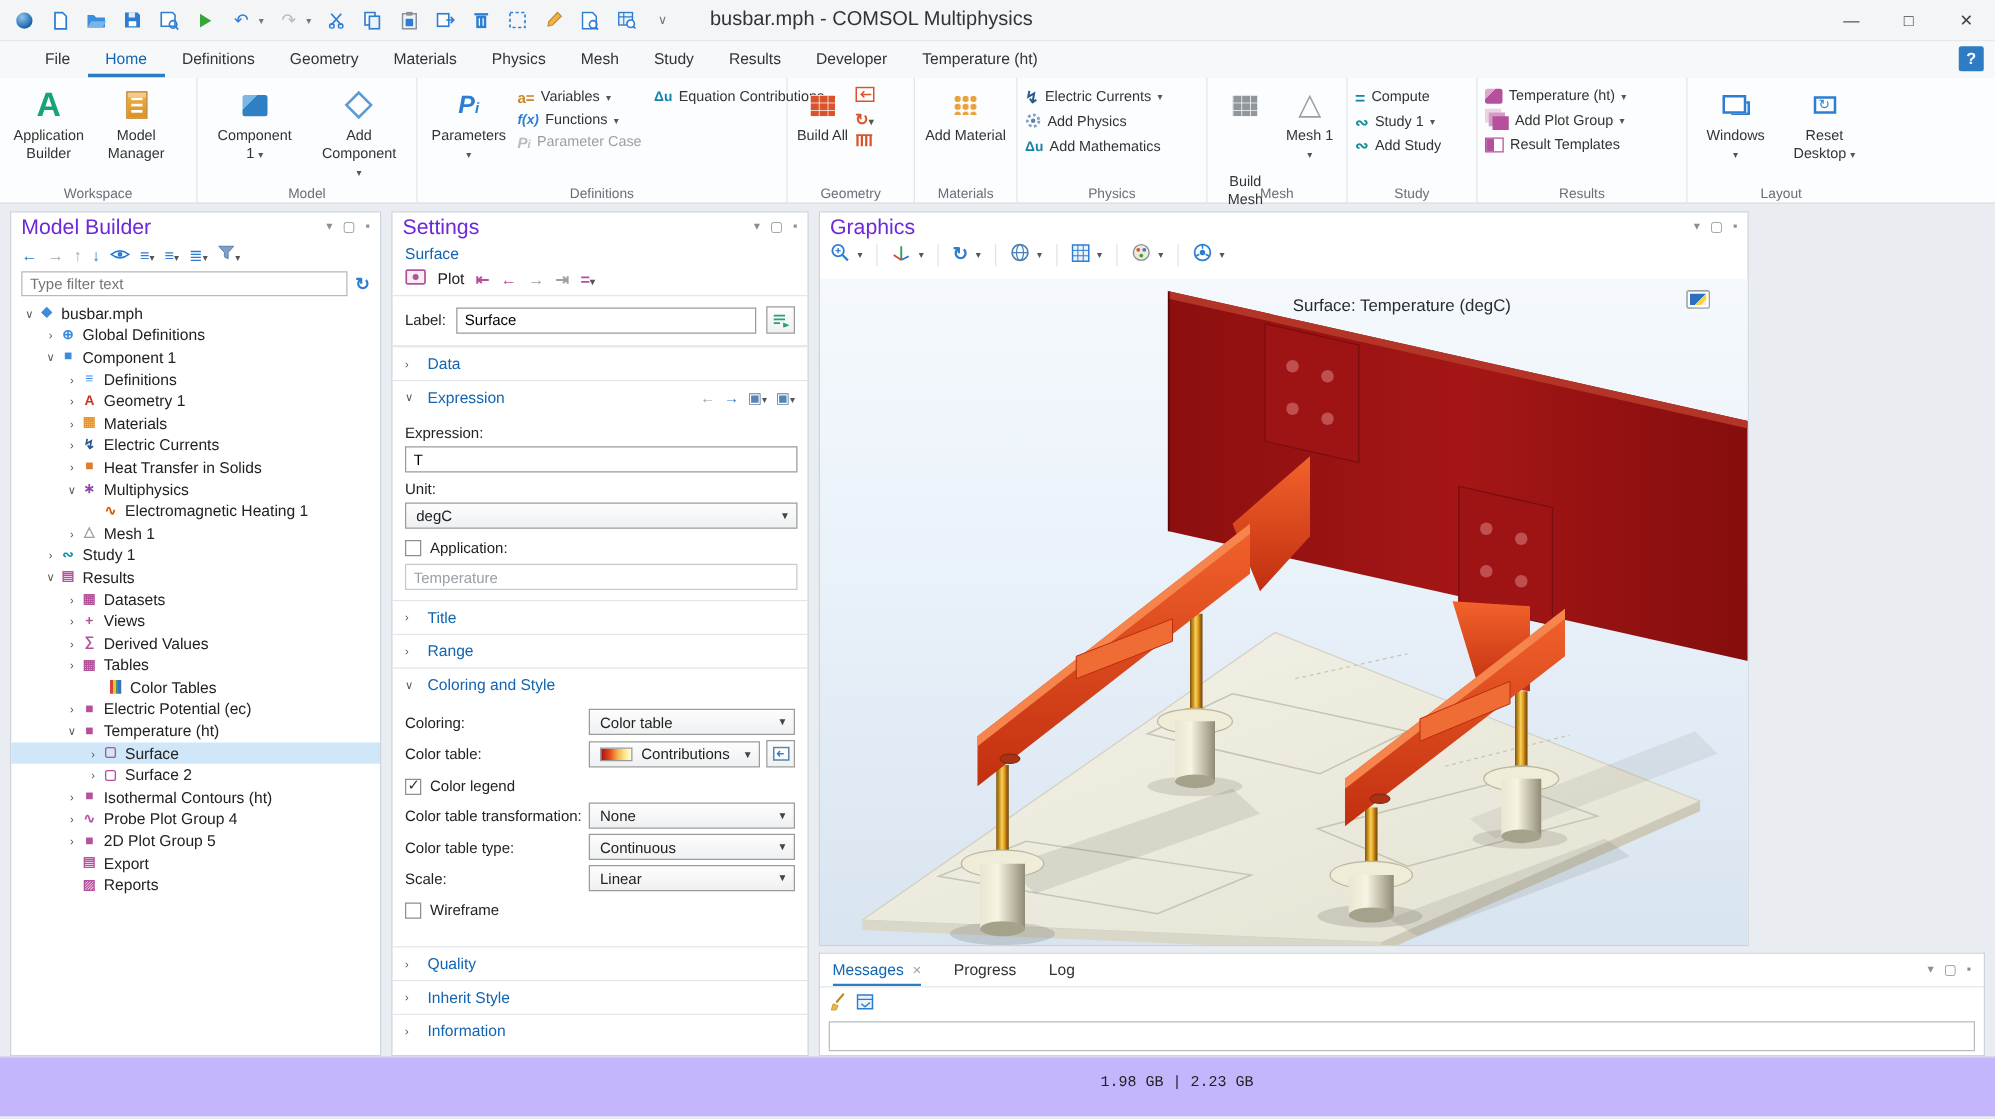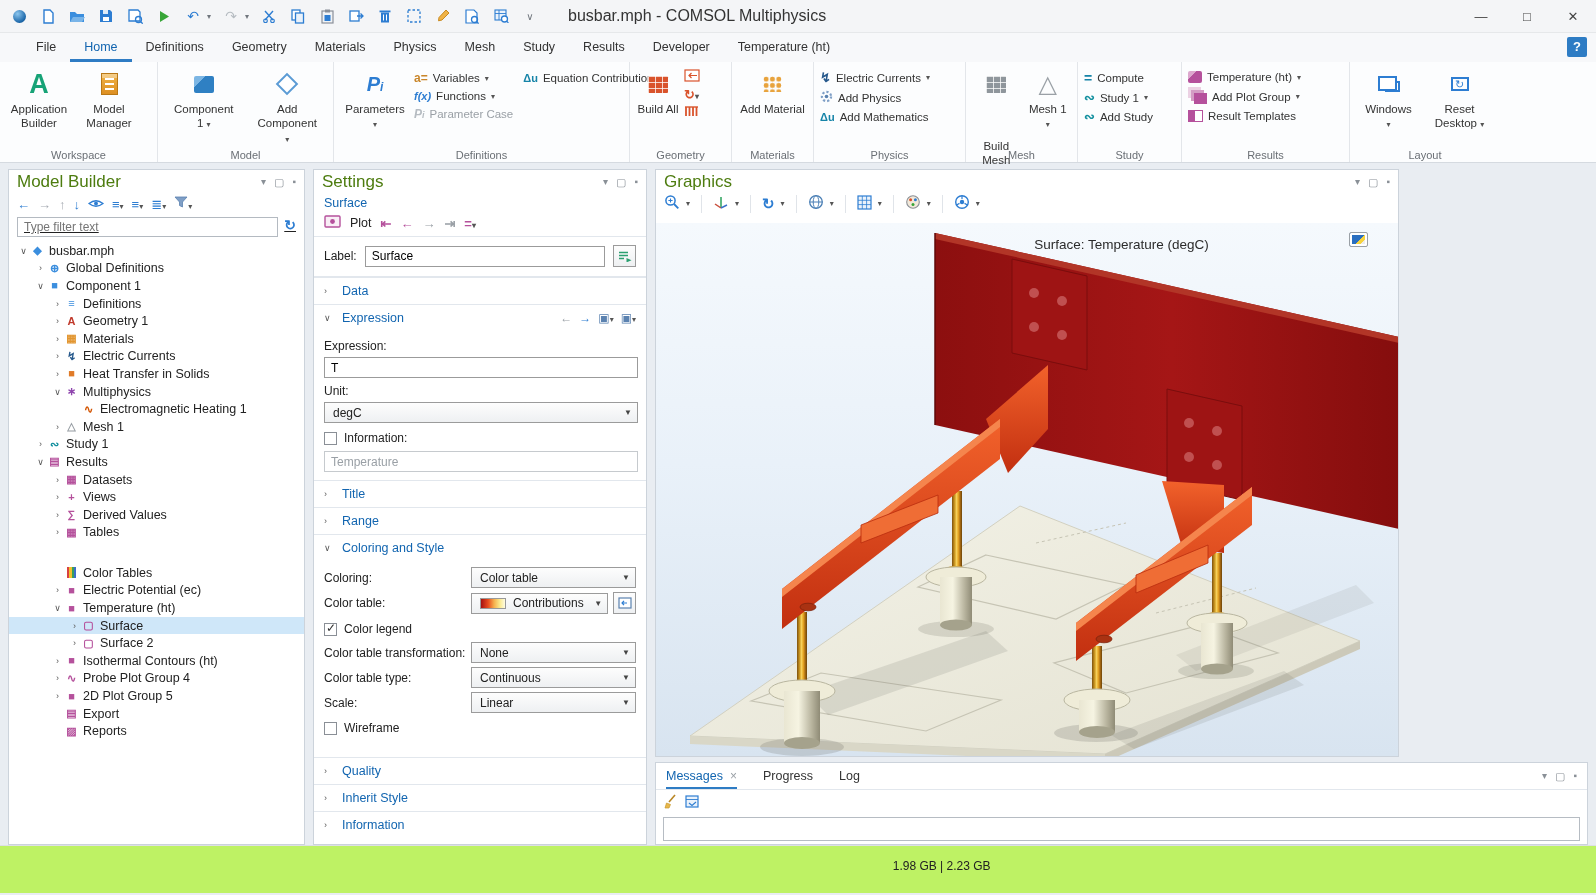--- a/index.html
+++ b/index.html
@@ -51,29 +51,29 @@
   .dots-ic { width:19px; height:16px; background:radial-gradient(circle 2.4px, #e8a33d 2.3px, transparent 2.8px) 0 0/6.3px 6.3px; }
   .stack-ic { width:13px; height:11px; background:#b5519c; box-shadow:-3px -3px 0 #d39cc4, -6px -6px 0 #ecd2e4; margin:8px 0 0 8px; }
   .tmpl-ic { width:15px; height:12px; border:1.5px solid #b5519c; background:linear-gradient(90deg,#b5519c 0 45%, #fff 45%); }
   .winwin { position:relative; width:15px; height:11px; border:2px solid #2d7dd2; background:#fff; margin-left:7px; margin-top:5px; }
   .winwin::before { content:""; position:absolute; left:-9px; top:-7px; width:15px; height:11px; border:2px solid #2d7dd2; background:#fff; }
   .resetwin { width:18px; height:14px; border:2px solid #2d7dd2; color:#2d7dd2; font-size:11px; line-height:10px; text-align:center; }
 
   
   .panel { position:absolute; background:#fff; border:1px solid #ccd3db; }
   .phead { display:flex; align-items:center; padding:2px 8px 0 8px; }
-  .ptitle { font-size:17px; color:#4d7c0f; }
+  .ptitle { font-size:17px; color:#6d28d9; }
   .pctrl { margin-left:auto; display:flex; gap:8px; color:#8a9097; font-size:10px; align-items:center; }
   .pctrl span { line-height:1; }
 
   
   .mb-toolbar { display:flex; align-items:center; gap:8px; padding:4px 8px 2px 8px; font-size:13px; }
   .mb-toolbar .t { color:#2d7dd2; }
   .mb-toolbar .g { color:#a6abb2; }
-  .filter-row { display:flex; gap:6px; padding:3px 8px;text-decoration:underline; }
+  .filter-row { display:flex; align-items:center; gap:6px; padding:3px 8px; }
   .filter-input { flex:1; height:20px; border:1px solid #b4bac1; padding:0 6px; font-size:12px; color:#9aa0a6; font-family:inherit; }
   .tree { margin-top:2px; }
   .trow { display:flex; align-items:center; height:17.6px; font-size:12.5px; white-space:nowrap; }
   .trow.selected { background:#cfe7f9; }
   .exp { width:13px; font-size:9px; color:#555; text-align:center; flex:none; }
   .ticon { width:15px; text-align:center; margin-right:4px; font-size:11px; font-weight:bold; flex:none; line-height:1; }
   .ticon.bars { width:9px; height:11px; margin:0 7px 0 3px; background:linear-gradient(90deg,#d94141 0 25%,#f2c12e 25% 50%,#3aa05a 50% 75%,#3b6fc9 75%); }
 
   
   .sub-title { color:#1265b0; font-size:12.5px; padding:4px 10px 2px 10px; }
@@ -116,21 +116,21 @@
 
   
   .msg-tabs { display:flex; align-items:center; padding:0 10px; height:27px; gap:26px; border-bottom:1px solid #e2e7ed; }
   .msg-tab { font-size:12.5px; color:#333; display:flex; gap:7px; align-items:center; height:100%; line-height:27px; }
   .msg-tab.active { color:#1265b0; box-shadow: inset 0 -2px 0 #2e7cc4; }
   .msg-tab .x { color:#9aa0a6; font-size:12px; }
   .msg-toolbar { display:flex; gap:8px; padding:4px 8px 2px 8px; align-items:center; }
   .msg-box { margin:3px 7px; height:24px; border:1px solid #b6bcc3; background:#fff; }
 
   
-  .statusbar { position:absolute; left:0; right:0; top:845px; height:48px; background:#bef264; border-top:1px solid #dde0e4; }
+  .statusbar { position:absolute; left:0; right:0; top:845px; height:48px; background:#c4b5fd; border-top:1px solid #dde0e4;font-family:Liberation Mono, monospace; }
   .mem { position:absolute; left:59%; top:13px; transform:translateX(-50%); font-size:12px; color:#222; }
 </style>
 </head>
 <body>
 
 <div class="titlebar">
   <div class="qat">
     <span class="ic">
         <span class="applogo"></span>
       </span>
@@ -570,21 +570,21 @@
       <div class="trow" style="padding-left: 42px;">
         <span class="exp">›</span>
         <span class="ticon" style="color: rgb(181, 81, 156);">∑</span>
         <span>Derived Values</span>
       </div>
       <div class="trow" style="padding-left: 42px;">
         <span class="exp">›</span>
         <span class="ticon" style="color: rgb(181, 81, 156);">▦</span>
         <span>Tables</span>
       </div>
-      <div class="trow" style="padding-left: 42px; margin-top: 23px;">
+      <div class="trow" style="padding-left: 63px;">
         <span class="exp"></span>
         <span class="ticon bars"></span>
         <span>Color Tables</span>
       </div>
       <div class="trow" style="padding-left: 42px;">
         <span class="exp">›</span>
         <span class="ticon" style="color: rgb(181, 81, 156);">■</span>
         <span>Electric Potential (ec)</span>
       </div>
       <div class="trow" style="padding-left: 42px;">
@@ -681,21 +681,21 @@
   <div class="sec-body">
     <div class="fld-lab">Expression:</div>
     <input class="txt-input" style="width: 314px;" value="T">
     <div class="fld-lab">Unit:</div>
     <div class="sel" style="width:314px;">
         <span>degC</span>
         <span class="sarr">▼</span>
       </div>
     <div class="chk-row">
       <span class="chk"></span>
-      <span>Information:</span>
+      <span>Application:</span>
     </div>
     <div class="dis-input" style="width:314px;">Temperature</div>
   </div>
 
   <div class="section-h">
     <span class="chev">›</span>
       <span class="st">Title</span>
   </div>
   <div class="section-h">
     <span class="chev">›</span>

